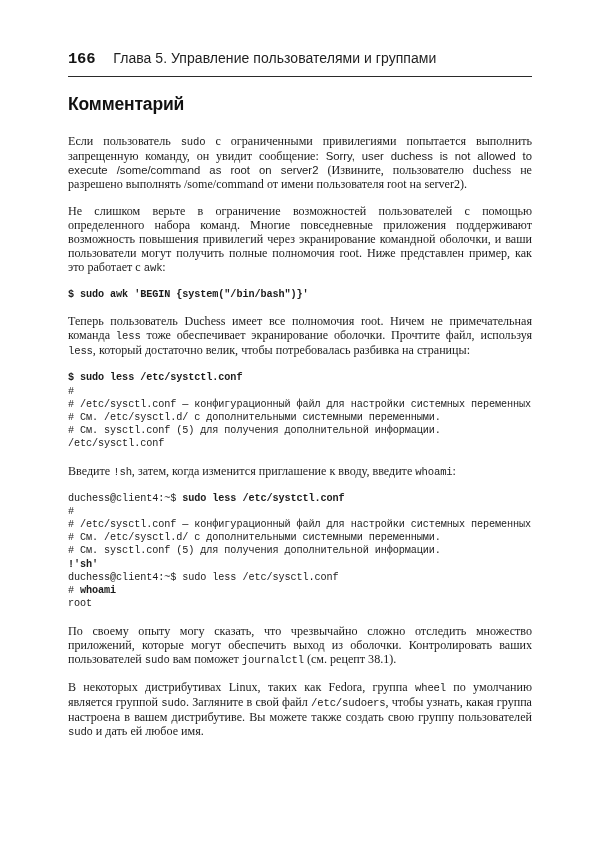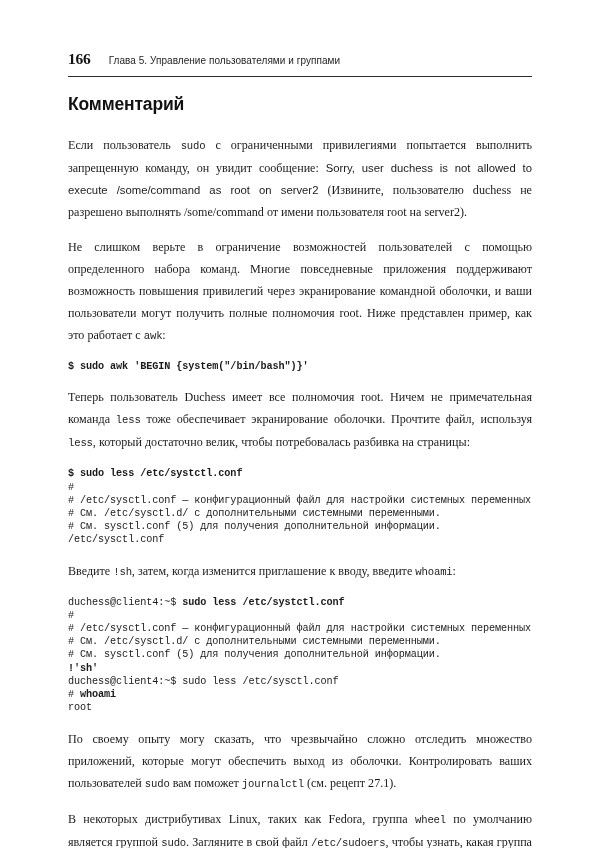--- a/index.html
+++ b/index.html
@@ -28,29 +28,29 @@
   .running-head {
     position: absolute;
     left: 68px;
     top: 50px;
     width: 464px;
     display: flex;
     align-items: baseline;
     gap: 18px;
   }
   .folio {
-    font-family: Liberation Serif, serif;
+    font-family: Liberation Mono, monospace;
     font-weight: bold;
     font-size: 15.5px;
     letter-spacing: -0.2px;
     color: #141414;
   }
   .chapter-title {
     font-family: "Liberation Sans", "DejaVu Sans", sans-serif;
-    font-size: 10px;
+    font-size: 14px;
     letter-spacing: 0.05px;
     color: #1e1e1e;
     white-space: nowrap;
   }
   .head-rule {
     position: absolute;
     left: 68px;
     top: 76px;
     width: 464px;
     height: 1px;
@@ -71,21 +71,21 @@
     font-size: 17.5px;
     line-height: 1.1;
     margin: 0 0 20px 0;
     letter-spacing: -0.15px;
     color: #111111;
   }
 
   p.body-text {
     font-family: "Liberation Serif", "DejaVu Serif", serif;
     font-size: 12.1px;
-    line-height: 22px;
+    line-height: 14px;
     margin: 0 0 13px 0;
     text-align: justify;
     text-justify: inter-word;
     color: #1b1b1b;
     hyphens: manual;
   }
   p.body-text.tight { }
 
   code.inline, .mono {
     font-family: "Liberation Mono", "DejaVu Sans Mono", monospace;
@@ -139,18 +139,18 @@
 
     <p class="body-text"><span>Теперь пользователь Duchess имеет все полномочия root. Ничем не примечательная команда </span><code class="inline">less</code><span> тоже обеспечивает экранирование оболочки. Прочтите файл, используя </span><code class="inline">less</code><span>, который достаточно велик, чтобы потребовалась разбивка на страницы:</span></p>
 
     <pre class="code-block"><span class="code-line"><span class="b">$ sudo less /etc/systctl.conf</span></span><span class="code-line"><span>#</span></span><span class="code-line"><span># /etc/sysctl.conf — конфигурационный файл для настройки системных переменных</span></span><span class="code-line"><span># См. /etc/sysctl.d/ с дополнительными системными переменными.</span></span><span class="code-line"><span># См. sysctl.conf (5) для получения дополнительной информации.</span></span><span class="code-line"><span>/etc/sysctl.conf</span></span></pre>
 
     <p class="body-text tight"><span>Введите </span><code class="inline b">!sh</code><span>, затем, когда изменится приглашение к вводу, введите </span><code class="inline b">whoami</code><span>:</span></p>
 
     <pre class="code-block"><span class="code-line"><span>duchess@client4:~$ </span><span class="b">sudo less /etc/systctl.conf</span></span><span class="code-line"><span>#</span></span><span class="code-line"><span># /etc/sysctl.conf — конфигурационный файл для настройки системных переменных</span></span><span class="code-line"><span># См. /etc/sysctl.d/ с дополнительными системными переменными.</span></span><span class="code-line"><span># См. sysctl.conf (5) для получения дополнительной информации.</span></span><span class="code-line"><span class="b">!'sh'</span></span><span class="code-line"><span>duchess@client4:~$ sudo less /etc/sysctl.conf</span></span><span class="code-line"><span># </span><span class="b">whoami</span></span><span class="code-line"><span>root</span></span></pre>
 
 
-    <p class="body-text"><span>По своему опыту могу сказать, что чрезвычайно сложно отследить множество приложений, которые могут обеспечить выход из оболочки. Контролировать ваших пользователей </span><code class="inline">sudo</code><span> вам поможет </span><code class="inline">journalctl</code><span> (см. рецепт 27.1).</span></p>
+    <p class="body-text"><span>По своему опыту могу сказать, что чрезвычайно сложно отследить множество приложений, которые могут обеспечить выход из оболочки. Контролировать ваших пользователей </span><code class="inline">sudo</code><span> вам поможет </span><code class="inline">journalctl</code><span> (см. рецепт 38.1).</span></p>
 
     <p class="body-text"><span>В некоторых дистрибутивах Linux, таких как Fedora, группа </span><code class="inline">wheel</code><span> по умолчанию является группой </span><code class="inline">sudo</code><span>. Загляните в свой файл </span><code class="inline">/etc/sudoers</code><span>, чтобы узнать, какая группа настроена в вашем дистрибутиве. Вы можете также создать свою группу пользователей </span><code class="inline">sudo</code><span> и дать ей любое имя.</span></p>
 
   </div>
 </div>
 
 </body></html>

